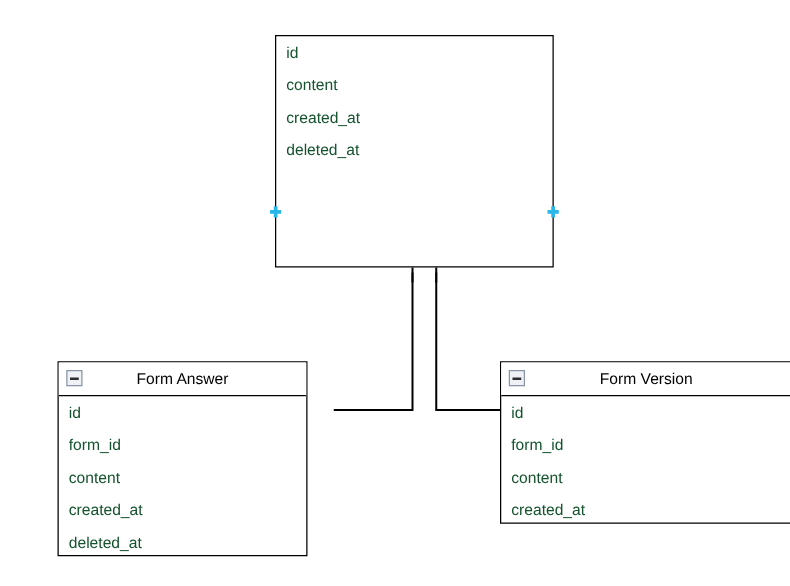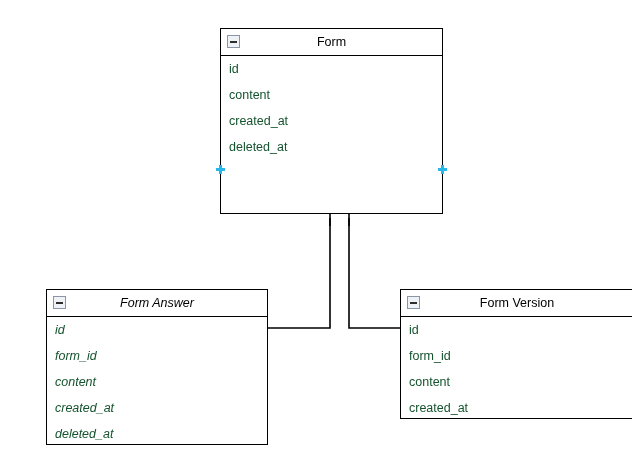--- a/index.html
+++ b/index.html
@@ -126,36 +126,32 @@
       <path d="M330,226 L330,210" fill="none" stroke="#000000" stroke-width="1.6" marker-end="url(#arrowUp)"></path>
     </g>
 
     <g>
       <path d="M400,328 L349,328 L349,218" fill="none" stroke="#000000" stroke-width="1.6"></path>
       <path d="M349,226 L349,210" fill="none" stroke="#000000" stroke-width="1.6" marker-end="url(#arrowUp)"></path>
     </g>
   </svg>
 
   <div class="entity" id="entity-form" style="left:220px; top:28px; width:223px; height:186px;">
-    <div class="entity-header">
-      <span class="collapse-icon"></span>
-      <span class="entity-title">Form</span>
-    </div>
     <div class="entity-body">
       <div class="attr-row">id</div>
       <div class="attr-row">content</div>
       <div class="attr-row">created_at</div>
       <div class="attr-row">deleted_at</div>
     </div>
   </div>
 
   <span class="handle" style="left:216px; top:165px;"></span>
   <span class="handle" style="left:438px; top:165px;"></span>
 
-  <div class="entity" id="entity-form-answer" style="left:46px; top:289px; width:222px; height:156px;font-style:italic;">
+  <div class="entity" id="entity-form-answer" style="left:46px; top:289px; width:200px; height:156px;">
     <div class="entity-header">
       <span class="collapse-icon"></span>
       <span class="entity-title">Form Answer</span>
     </div>
     <div class="entity-body">
       <div class="attr-row">id</div>
       <div class="attr-row">form_id</div>
       <div class="attr-row">content</div>
       <div class="attr-row">created_at</div>
       <div class="attr-row">deleted_at</div>

